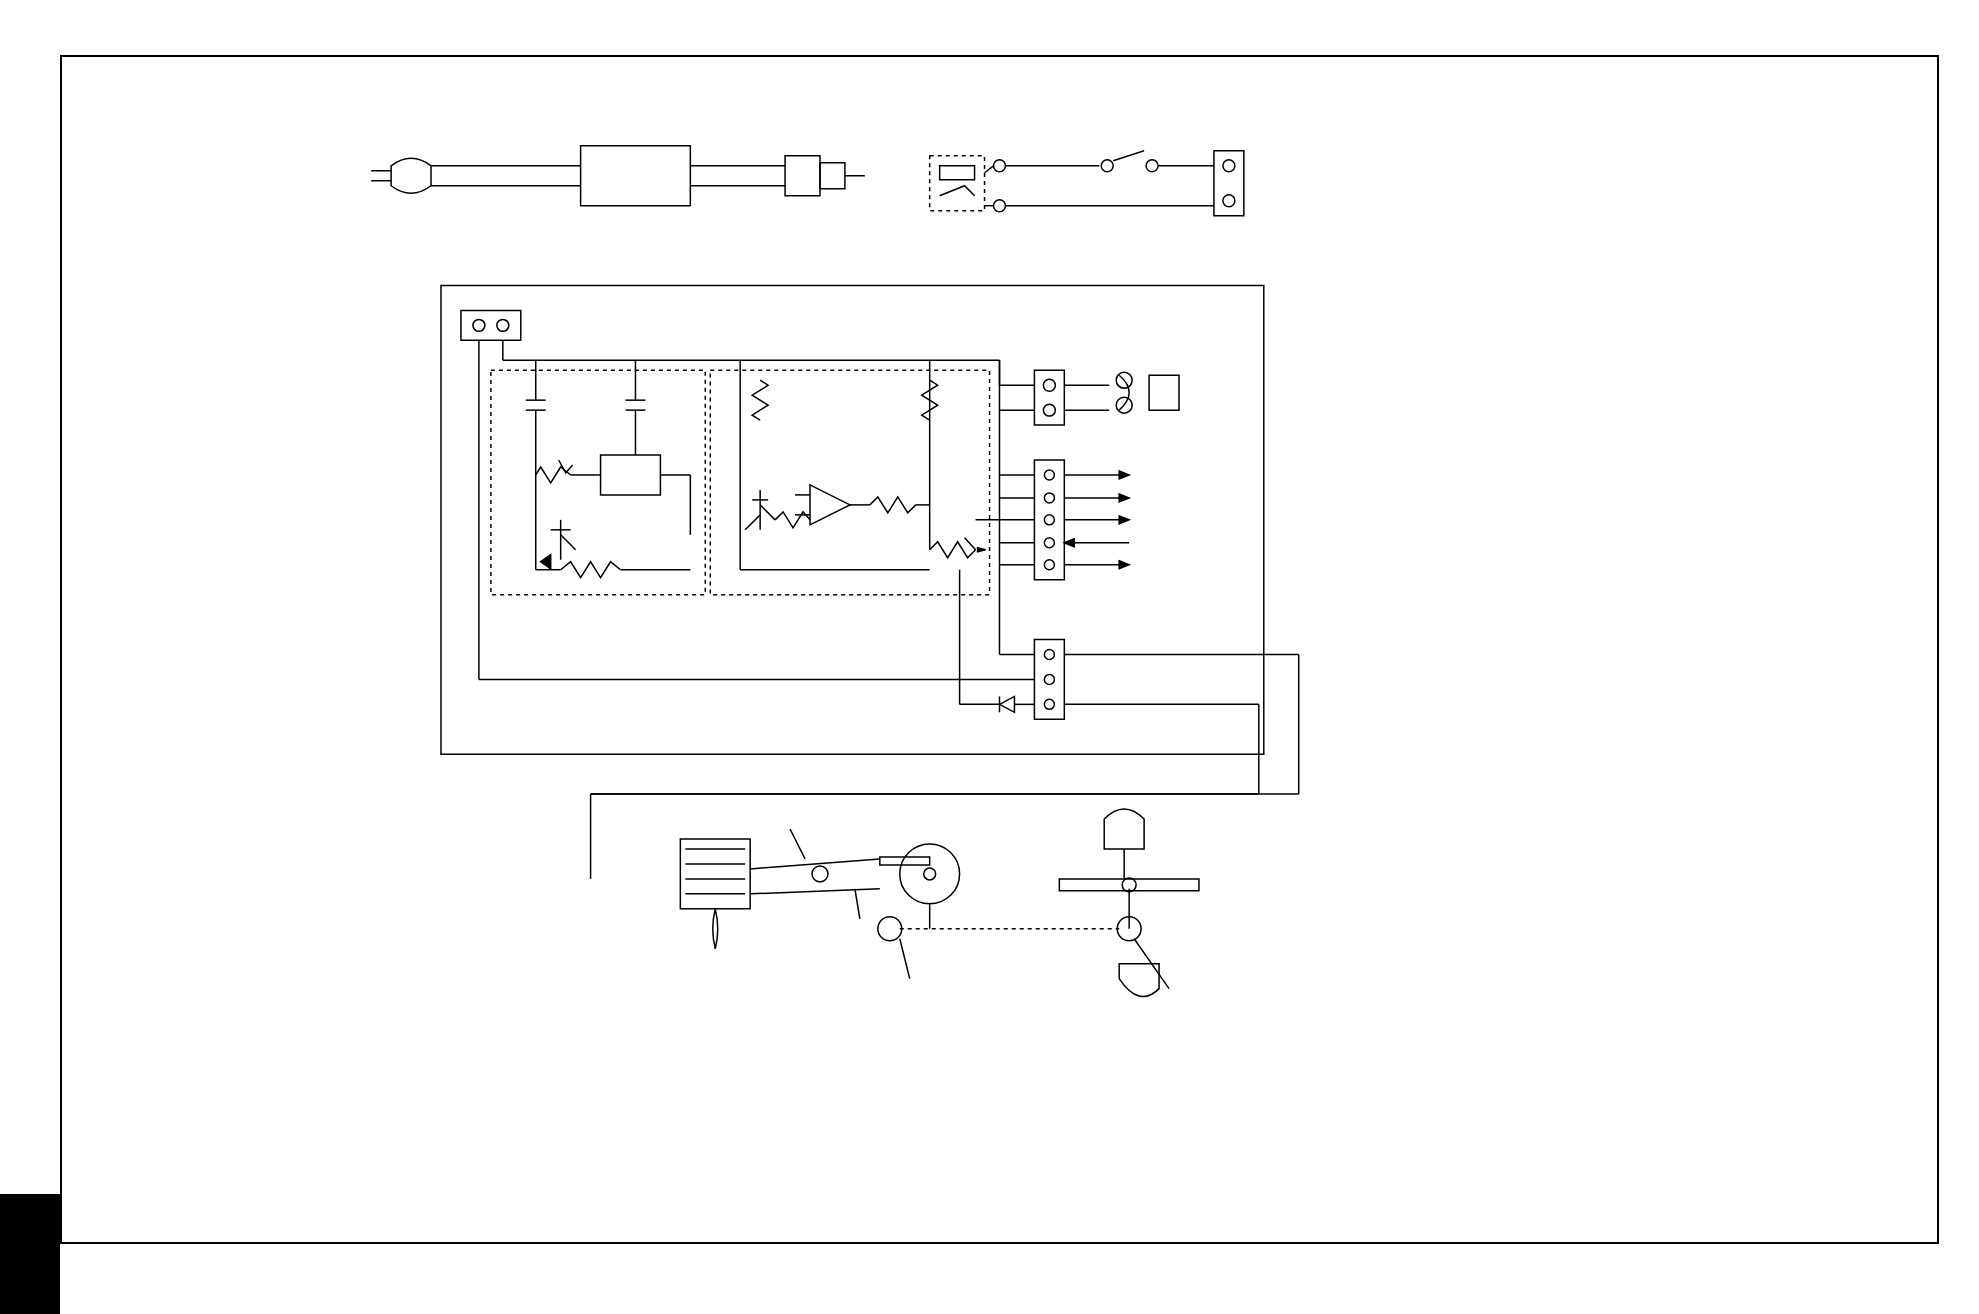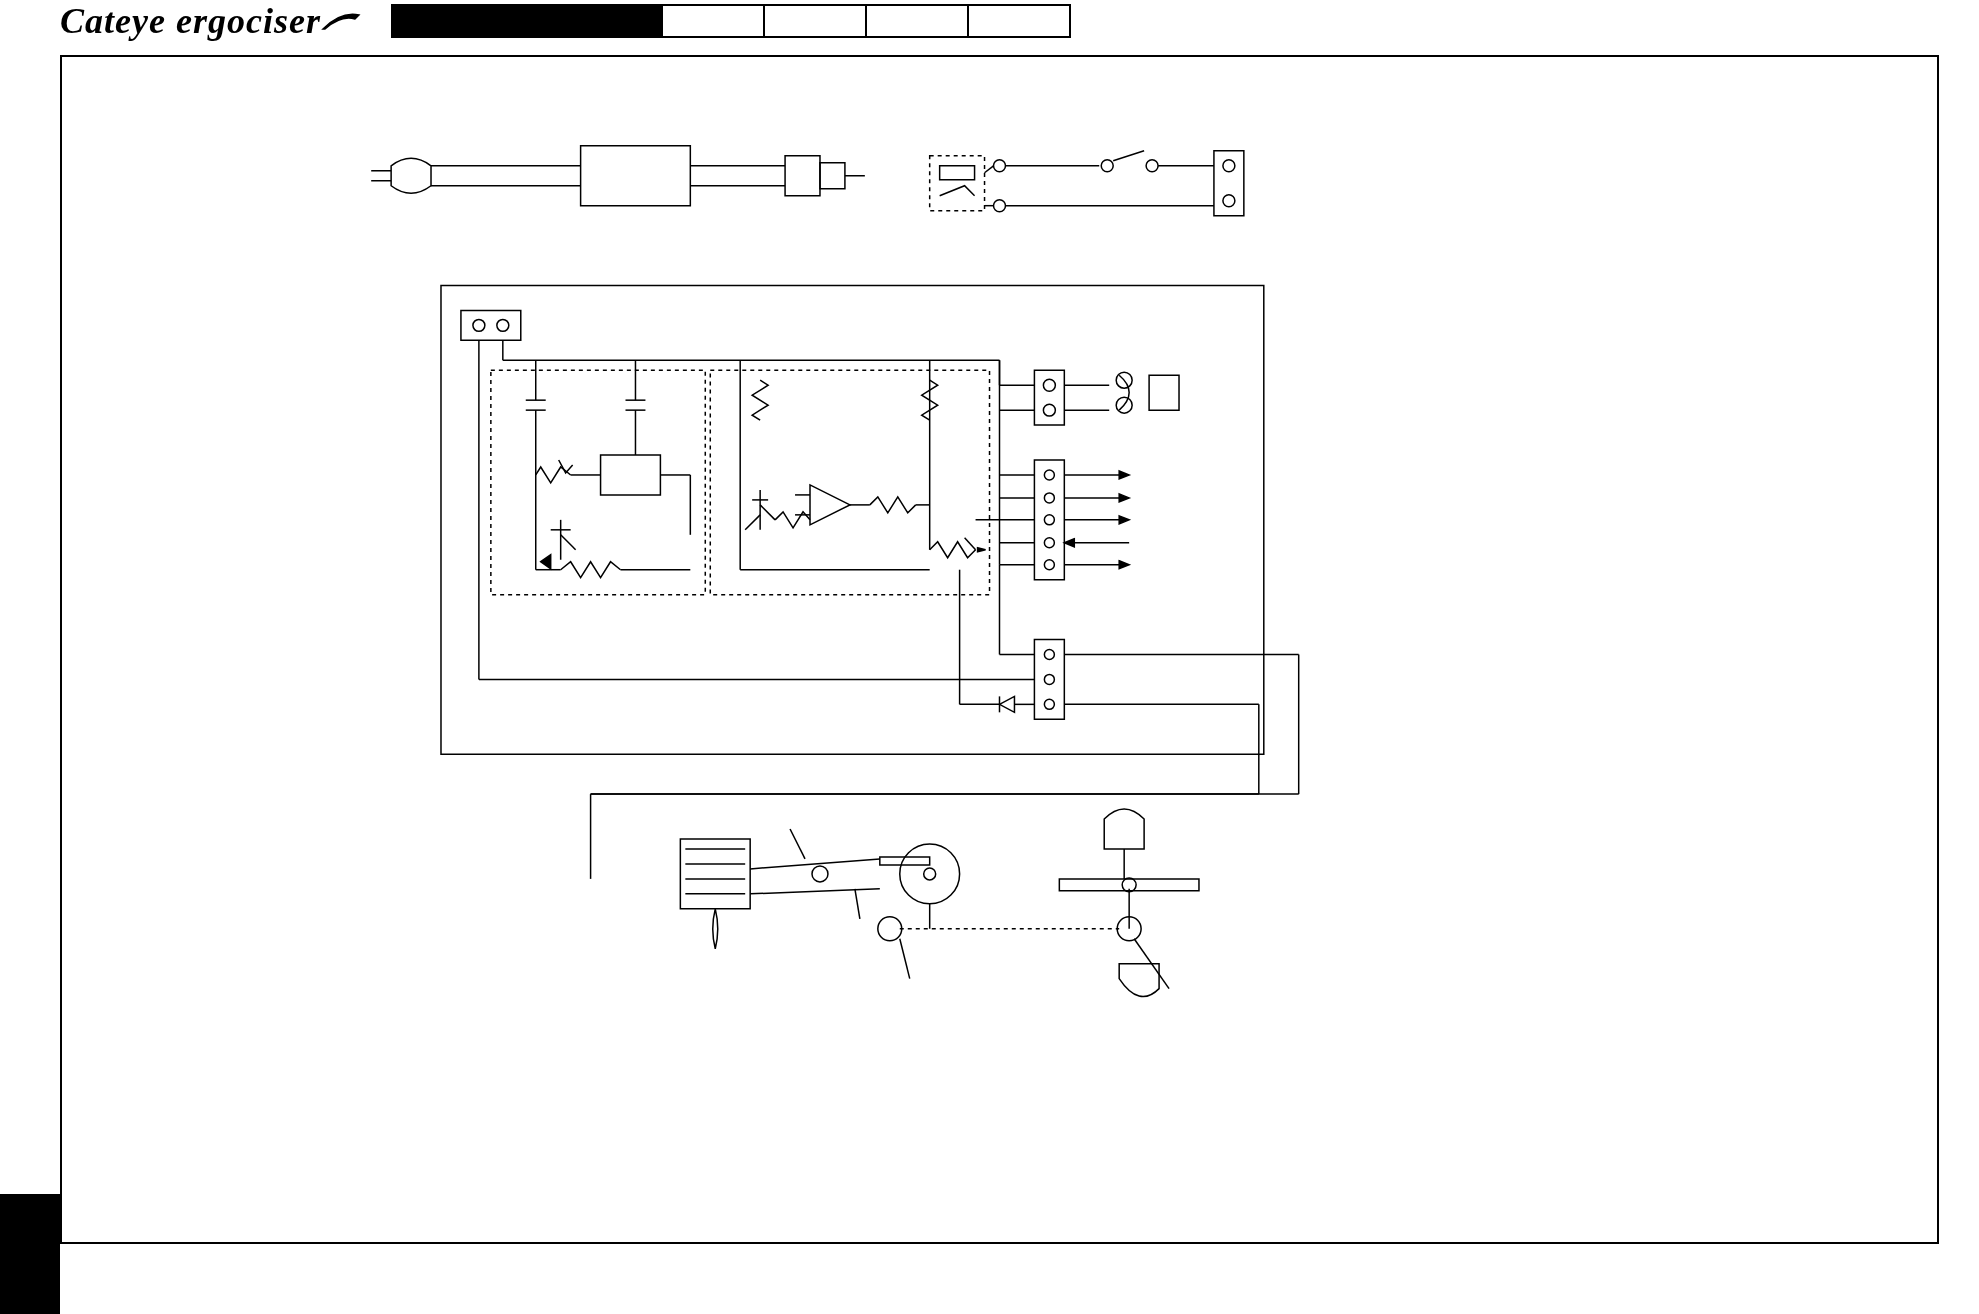--- a/index.html
+++ b/index.html
@@ -64,35 +64,20 @@
       fill: none;
       vector-effect: non-scaling-stroke;
     }
     .dashed { stroke-dasharray: 4,4; }
     .filled { fill: black; }
   </style>
 </head>
 <body>
 
 <div class="page">
-  <div class="header">
-    <span class="brand">Cateye ergociser</span>
-    <span class="brand-swoosh">
-      <svg viewBox="0 0 40 20" width="40" height="20">
-        <path d="M2,18 Q20,0 38,4 L34,8 Q20,4 4,18 Z" class="filled" stroke="none"></path>
-      </svg>
-    </span>
-    <div class="header-bar">
-      <div class="bar-filled"></div>
-      <div class="bar-cell"></div>
-      <div class="bar-cell"></div>
-      <div class="bar-cell"></div>
-      <div class="bar-cell"></div>
-    </div>
-  </div>
 
   <div class="main-frame">
     <svg viewBox="0 0 1880 1180" width="100%" height="100%">
 
       <g>
         <path d="M330,105 Q350,90 370,105 L370,125 Q350,140 330,125 Z"></path>
         <line x1="310" y1="110" x2="330" y2="110"></line>
         <line x1="310" y1="120" x2="330" y2="120"></line>
       </g>
 

